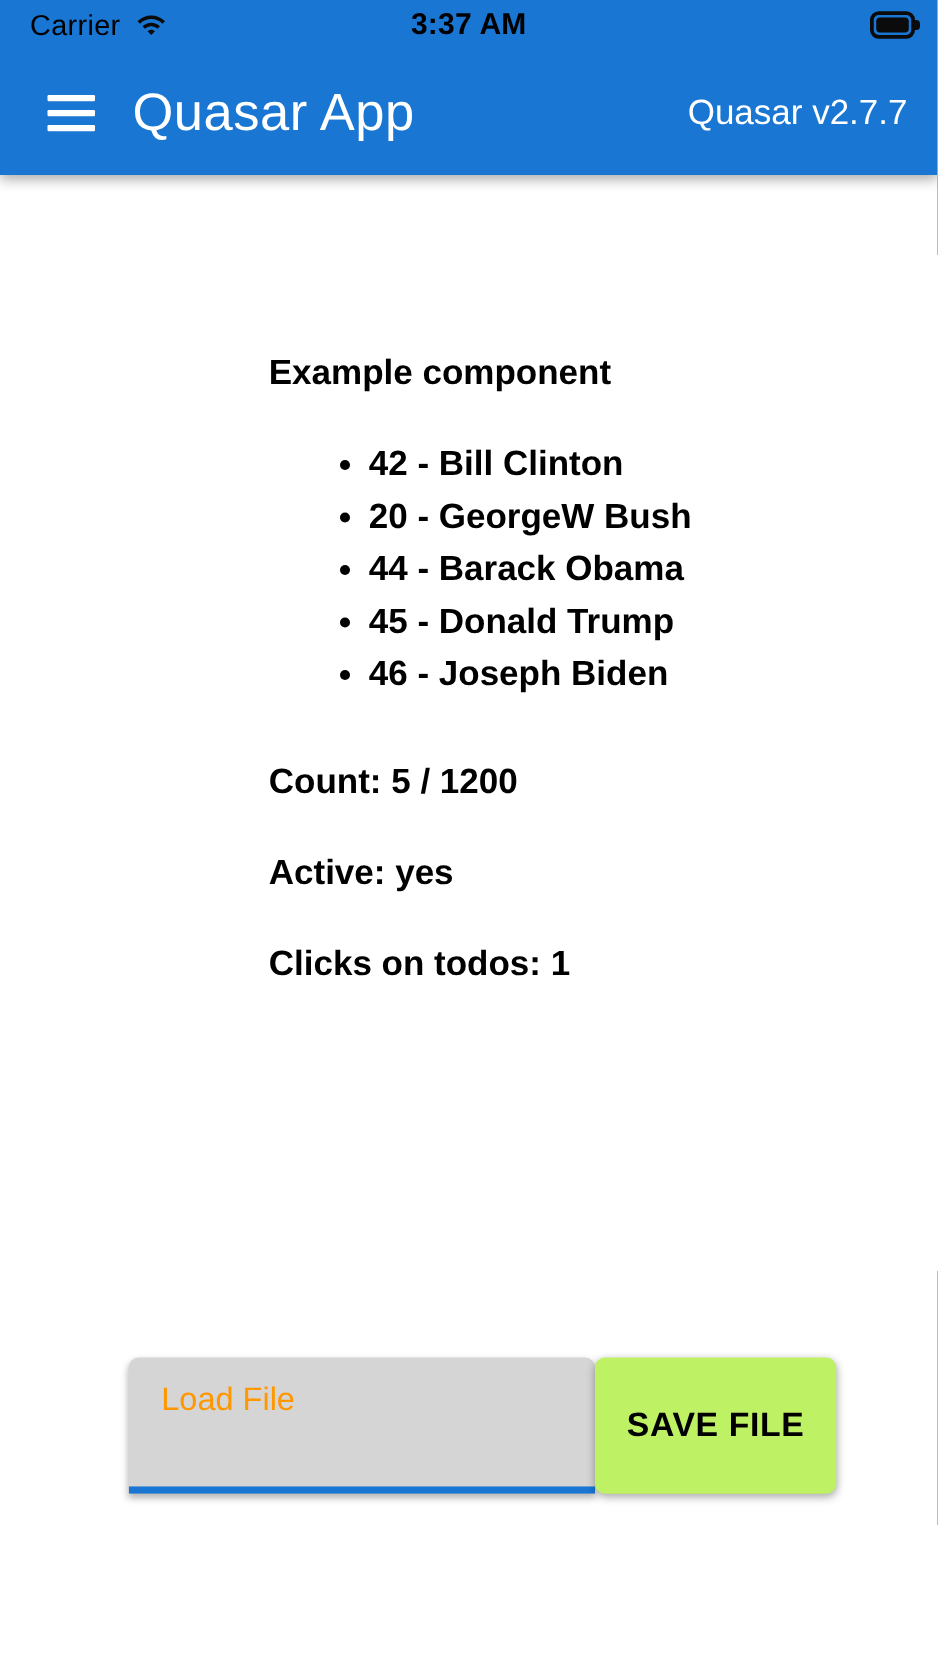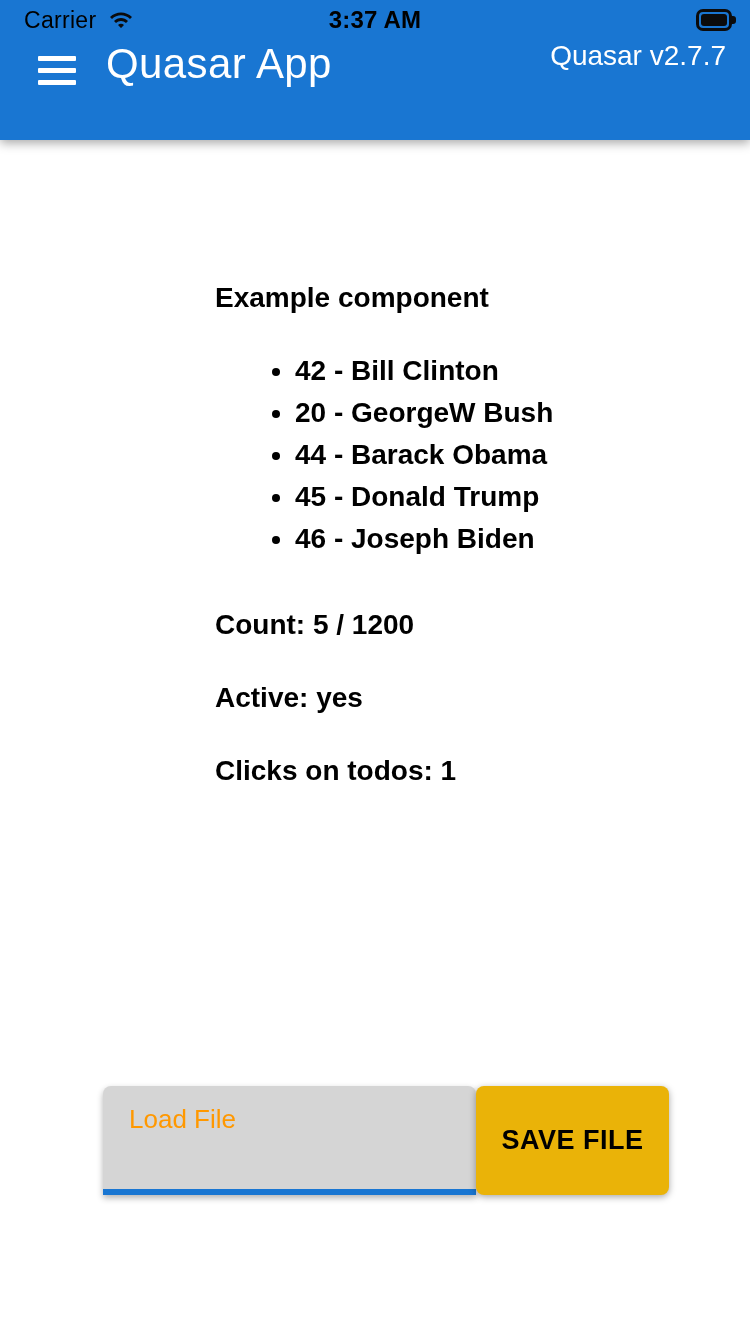--- a/index.html
+++ b/index.html
@@ -51,21 +51,21 @@
   }
   .battery-nub {
     position: absolute; right: 0; top: 7px;
     width: 4px; height: 8px;
     background: #0b0b0c;
     border-radius: 0 3px 3px 0;
   }
 
   .toolbar {
     height: 100px;
-    display: flex; align-items: flex-start;
+    display: flex; align-items: center;
     padding: 0 24px 0 26px;
     color: #fff;
   }
   .menu-button {
     width: 60px; height: 60px;
     display: flex; flex-direction: column; justify-content: center;
     gap: 7px;
     background: transparent; border: none; cursor: pointer;
     padding: 0 0 0 12px;
   }
@@ -112,21 +112,21 @@
   }
   .load-file-label {
     position: absolute; left: 26px; top: 18px;
     font-size: 26px; line-height: 30px;
     color: #ff9800;
   }
   .save-button {
     position: relative;
     width: 193px; height: 109px;
     margin-top: 0;
-    background: #eab308;
+    background: #bef264;
     border: none; border-radius: 8px;
     box-shadow: 0 2px 7px rgba(0,0,0,0.35);
     font-family: "Liberation Sans", sans-serif;
     font-size: 27px; font-weight: 700; letter-spacing: 0.5px;
     color: #000;
     cursor: pointer;
     z-index: 6;
   }
 </style>
 </head>

